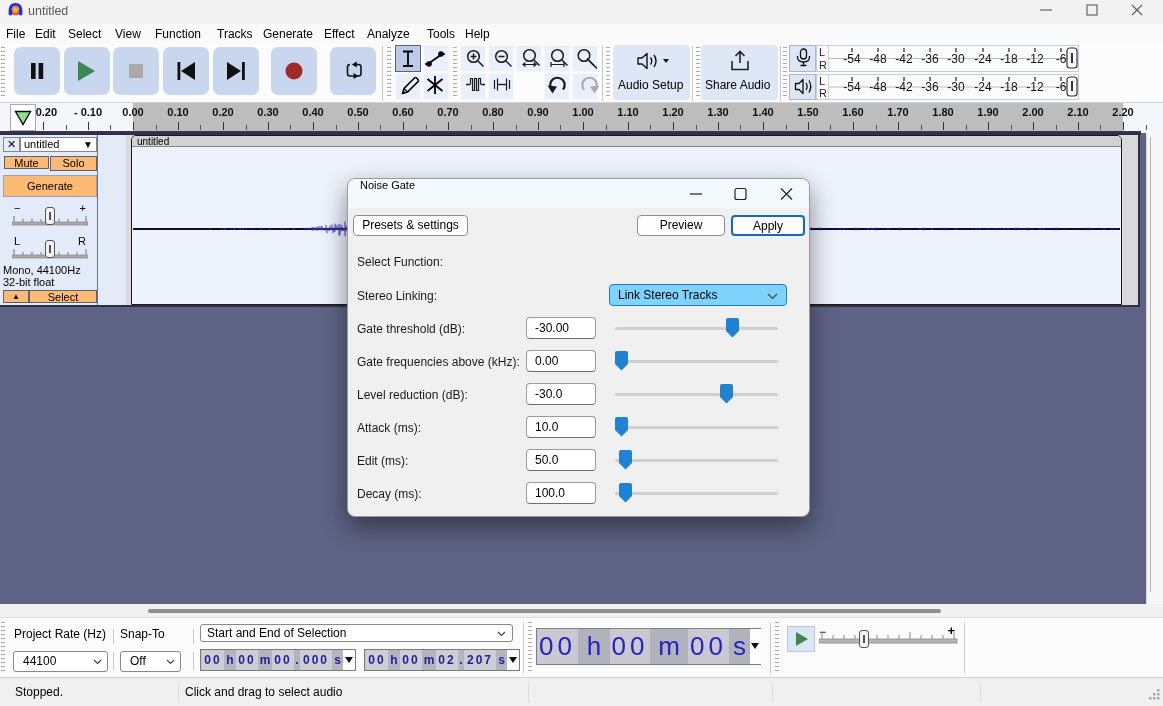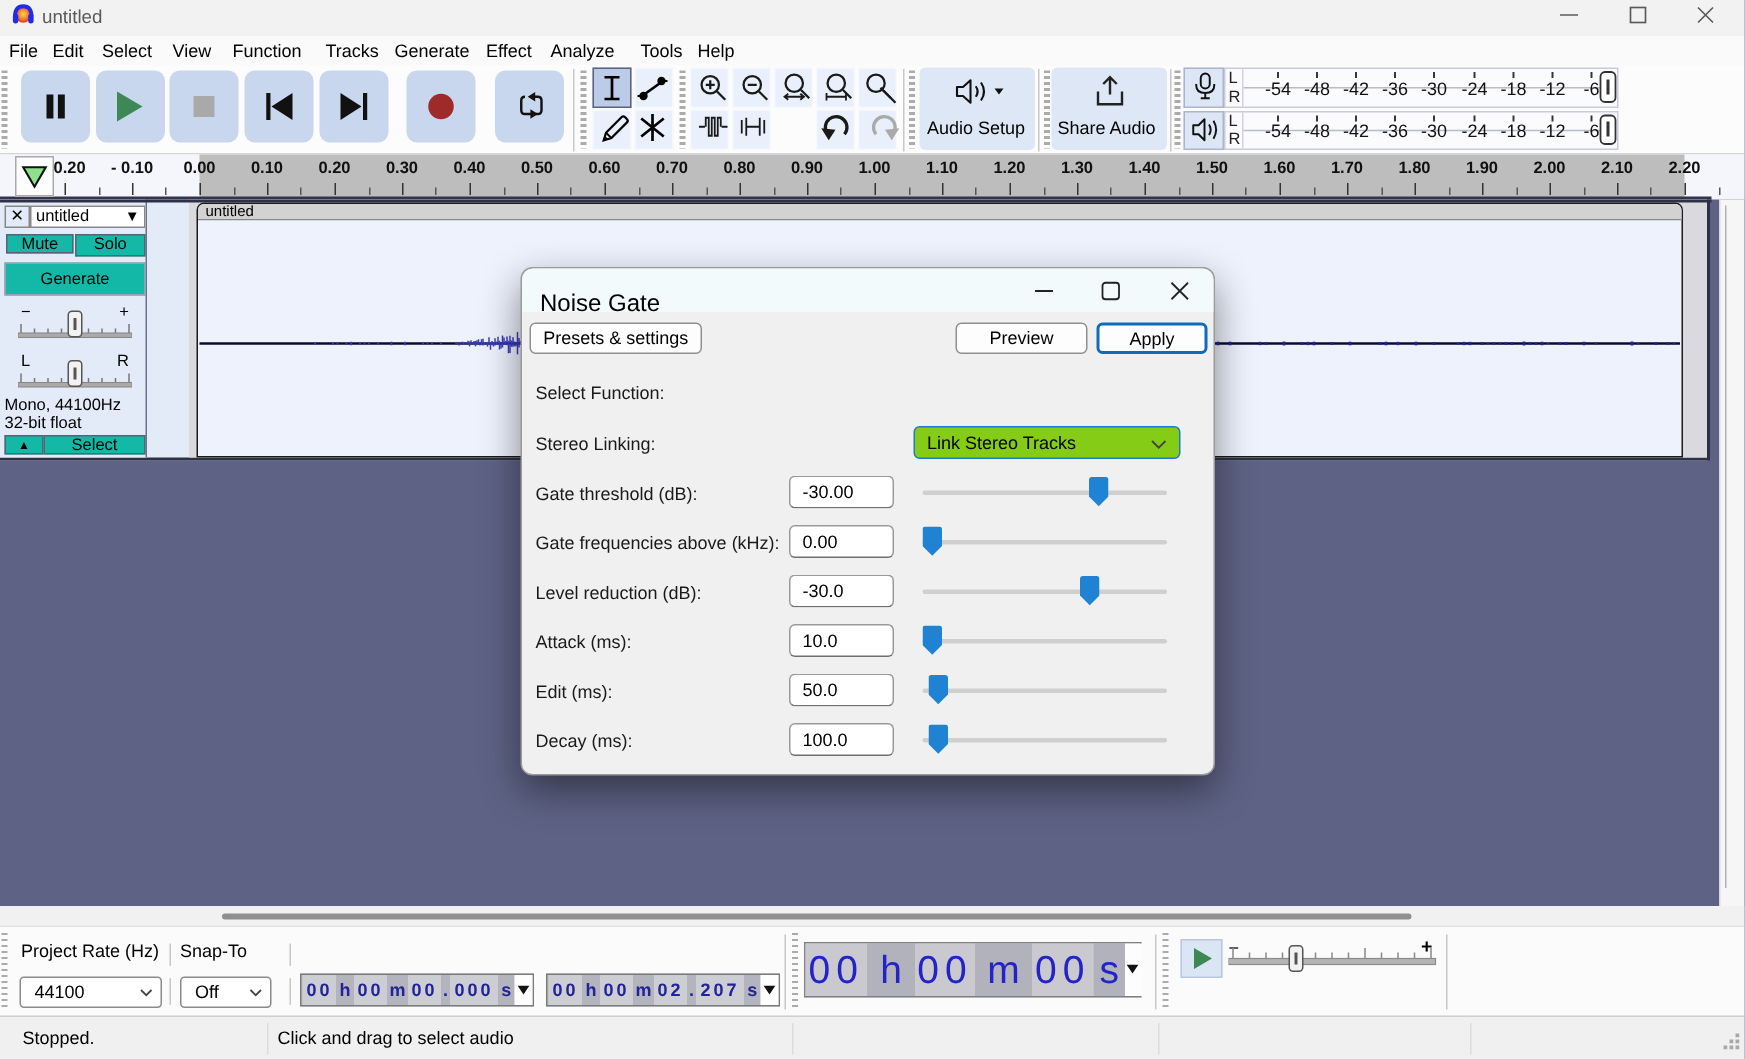--- a/index.html
+++ b/index.html
@@ -30,21 +30,21 @@
 .rlabel { position:absolute; top:3px; font-size:11px; font-weight:bold; color:#101010; transform:translateX(-50%); }
 .rtickmaj { position:absolute; bottom:3px; width:1px; height:8px; background:#333; }
 .rtickmin { position:absolute; bottom:3px; width:1px; height:5px; background:#555; }
 
 
 #canvas { left:0; top:133px; width:1163px; height:471px; background:#5e6385; }
 #trackbox { left:0; top:0; width:1140px; height:174px; background:#e3eaf8; border-bottom:2px solid #2e3046; border-right:2px solid #2e3046; }
 #vscroll { left:1146px; top:0; width:17px; height:471px; background:#f6f6f6; border-left:1px solid #d9d9d9; }
 
 
-.tpbtn { position:absolute; background:#14b8a6; border:1px solid #5a6275; text-align:center; font-size:11px; }
+.tpbtn { position:absolute; background:#fdba74; border:1px solid #5a6275; text-align:center; font-size:11px; }
 
 
 #dialog { left:347px; top:178px; width:463px; height:339px; background:#f0f0f0; border:1px solid #9a9a9a; border-radius:8px; box-shadow:0 10px 26px rgba(0,0,0,0.45); }
 #dlgtitle { left:0; top:0; width:100%; height:29px; background:#f3fafc; border-radius:8px 8px 0 0; }
 .dbtn { position:absolute; background:#fdfdfd; border:1px solid #8f8f8f; border-radius:4px; text-align:center; font-size:12px; }
 .dlabel { position:absolute; left:9px; font-size:12px; color:#1a1a1a;text-align:center; }
 .dcombo { position:absolute; width:178px; height:22px; background:#fff; border:1px solid #8a8a8a; border-radius:4px; font-size:12px; line-height:20px; padding-left:8px; }
 .dedit { position:absolute; left:178px; width:70px; height:22px; background:#fff; border:1px solid #9a9a9a; border-bottom-color:#6e6e6e; border-radius:4px; font-size:12px; line-height:20px; padding-left:8px; }
 .dslider { position:absolute; left:267px; width:163px; height:22px; }
 .dtrack { position:absolute; left:0; top:10px; width:163px; height:3px; background:#cfcfcf; border-radius:2px; }
@@ -544,20 +544,23 @@
           <path d="M1 1 L4.5 4.5 L8 1" fill="none" stroke="#444" stroke-width="1.2"></path>
         </svg></div>
     <div class="vsep" style="left:113px;top:11px;height:15px"></div>
     <div class="vsep" style="left:113px;top:34px;height:18px"></div>
     <div class="abs" style="left:120px;top:9px;font-size:12px">Snap-To</div>
     <div class="bcombo" style="left:120px;top:33px;width:61px;height:21px;line-height:19px;padding-left:9px">Off<svg class="abs" style="right:5px;top:7px" width="9" height="6" viewBox="0 0 9 6">
           <path d="M1 1 L4.5 4.5 L8 1" fill="none" stroke="#444" stroke-width="1.2"></path>
         </svg></div>
     <div class="vsep" style="left:193px;top:11px;height:15px"></div>
     <div class="vsep" style="left:193px;top:34px;height:18px"></div>
+    <div class="bcombo" style="left:200px;top:6px;width:313px;height:18px;line-height:16px;padding-left:6px">Start and End of Selection<svg class="abs" style="right:6px;top:6px" width="9" height="6" viewBox="0 0 9 6">
+          <path d="M1 1 L4.5 4.5 L8 1" fill="none" stroke="#444" stroke-width="1.2"></path>
+        </svg></div>
     <div class="timefield abs" id="tf1" style="left:200px;top:31px;width:156px;height:22px">
       <div class="abs" style="left:0;top:0;width:156px;height:22px;background:#c6c6cd;border:1px solid #7a7a7a"></div>
       <div class="abs" style="left:2px;top:1px;width:22px;height:20px;background:#cdcdd4;color:#232399;font-size:12px;font-weight:bold;line-height:20px;text-align:center;letter-spacing:2px;">00</div>
       <div class="abs" style="left:24px;top:1px;width:12px;height:20px;background:#b4b4bf;color:#232399;font-size:12px;font-weight:bold;line-height:20px;text-align:center;">h</div>
       <div class="abs" style="left:36px;top:1px;width:22px;height:20px;background:#cdcdd4;color:#232399;font-size:12px;font-weight:bold;line-height:20px;text-align:center;letter-spacing:2px;">00</div>
       <div class="abs" style="left:58px;top:1px;width:14px;height:20px;background:#b4b4bf;color:#232399;font-size:12px;font-weight:bold;line-height:20px;text-align:center;">m</div>
       <div class="abs" style="left:72px;top:1px;width:22px;height:20px;background:#cdcdd4;color:#232399;font-size:12px;font-weight:bold;line-height:20px;text-align:center;letter-spacing:2px;">00</div>
       <div class="abs" style="left:94px;top:1px;width:6px;height:20px;background:#b4b4bf;color:#232399;font-size:12px;font-weight:bold;line-height:20px;text-align:center;">.</div>
       <div class="abs" style="left:100px;top:1px;width:32px;height:20px;background:#cdcdd4;color:#232399;font-size:12px;font-weight:bold;line-height:20px;text-align:center;letter-spacing:2px;">000</div>
       <div class="abs" style="left:132px;top:1px;width:11px;height:20px;background:#b4b4bf;color:#232399;font-size:12px;font-weight:bold;line-height:20px;text-align:center;">s</div>
@@ -642,32 +645,32 @@
           <rect x="7" y="7" width="2.5" height="2.5"></rect>
           <rect x="11" y="7" width="2.5" height="2.5"></rect>
           <rect x="3" y="11" width="2.5" height="2.5"></rect>
           <rect x="7" y="11" width="2.5" height="2.5"></rect>
           <rect x="11" y="11" width="2.5" height="2.5"></rect>
         </g>
     </svg>
   </div>
   <div class="abs" id="dialog">
     <div class="abs" id="dlgtitle"></div>
-    <div class="abs" style="left:12px;top:15px;font-size:16px">Noise Gate</div>
+    <div class="abs" style="left:12px;top:0;font-size:11px">Noise Gate</div>
     <svg class="abs" style="left:334px;top:6px" width="120" height="18" viewBox="0 0 120 18">
       <line x1="8" y1="9" x2="20" y2="9" stroke="#222" stroke-width="1.2"></line>
       <rect x="53" y="3.5" width="11" height="11" rx="2" fill="none" stroke="#222" stroke-width="1.2"></rect>
       <path d="M99 3.5 L110 14.5 M110 3.5 L99 14.5" stroke="#222" stroke-width="1.2"></path>
     </svg>
     <div class="dbtn" style="left:5px;top:36px;width:115px;height:21px;line-height:19px">Presets &amp; settings</div>
     <div class="dbtn" style="left:289px;top:36px;width:88px;height:21px;line-height:19px">Preview</div>
     <div class="dbtn" style="left:383px;top:36px;width:74px;height:21px;line-height:18px;border:2px solid #0f6cbd">Apply</div>
     <div class="dlabel" style="top:76px">Select Function:</div>
     <div class="dlabel" style="top:110px">Stereo Linking:</div>
-    <div class="dcombo" style="left:261px;top:105px;background:#84cc16;border-color:#2478c8">Link Stereo Tracks<svg class="abs" style="right:8px;top:8px" width="11" height="7" viewBox="0 0 11 7">
+    <div class="dcombo" style="left:261px;top:105px;background:#7dd3fc;border-color:#2478c8">Link Stereo Tracks<svg class="abs" style="right:8px;top:8px" width="11" height="7" viewBox="0 0 11 7">
           <path d="M1 1 L5.5 5.5 L10 1" fill="none" stroke="#444" stroke-width="1.2"></path>
         </svg></div>
     <div class="dlabel" style="top:143px">Gate threshold (dB):</div>
     <div class="dedit" style="top:138px">-30.00</div>
     <div class="dslider" style="top:138px">
         <div class="dtrack"></div>
         <svg class="dthumb" style="left:111px" width="13" height="20" viewBox="0 0 13 20">
           <path d="M0 2 Q0 0 2 0 L11 0 Q13 0 13 2 L13 13 L6.5 19.5 L0 13 Z" fill="#1f82d2"></path>
         </svg>
       </div>

